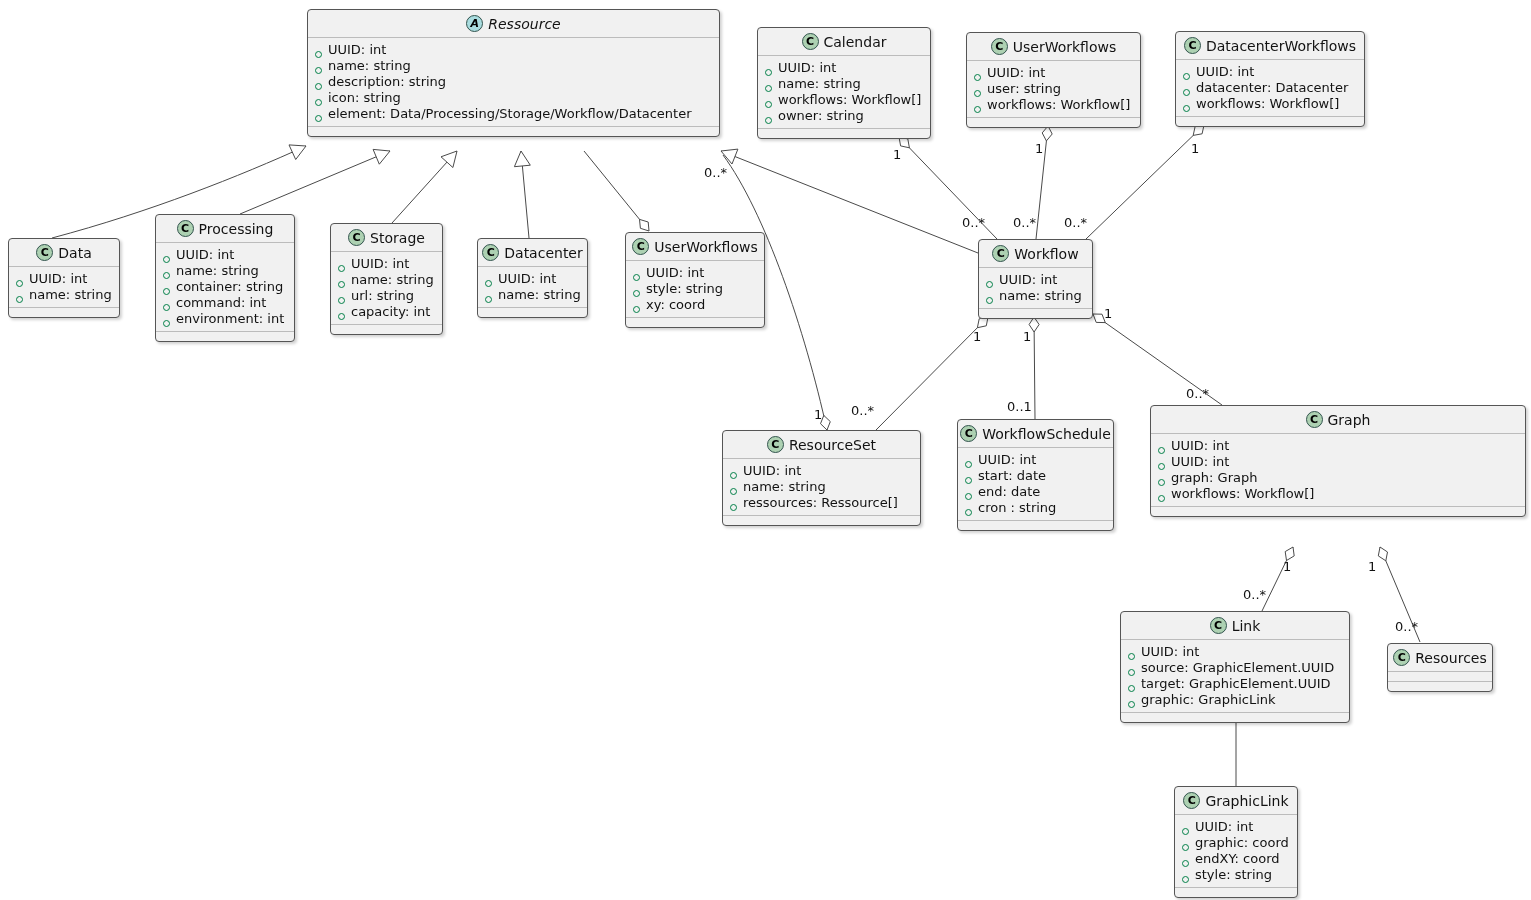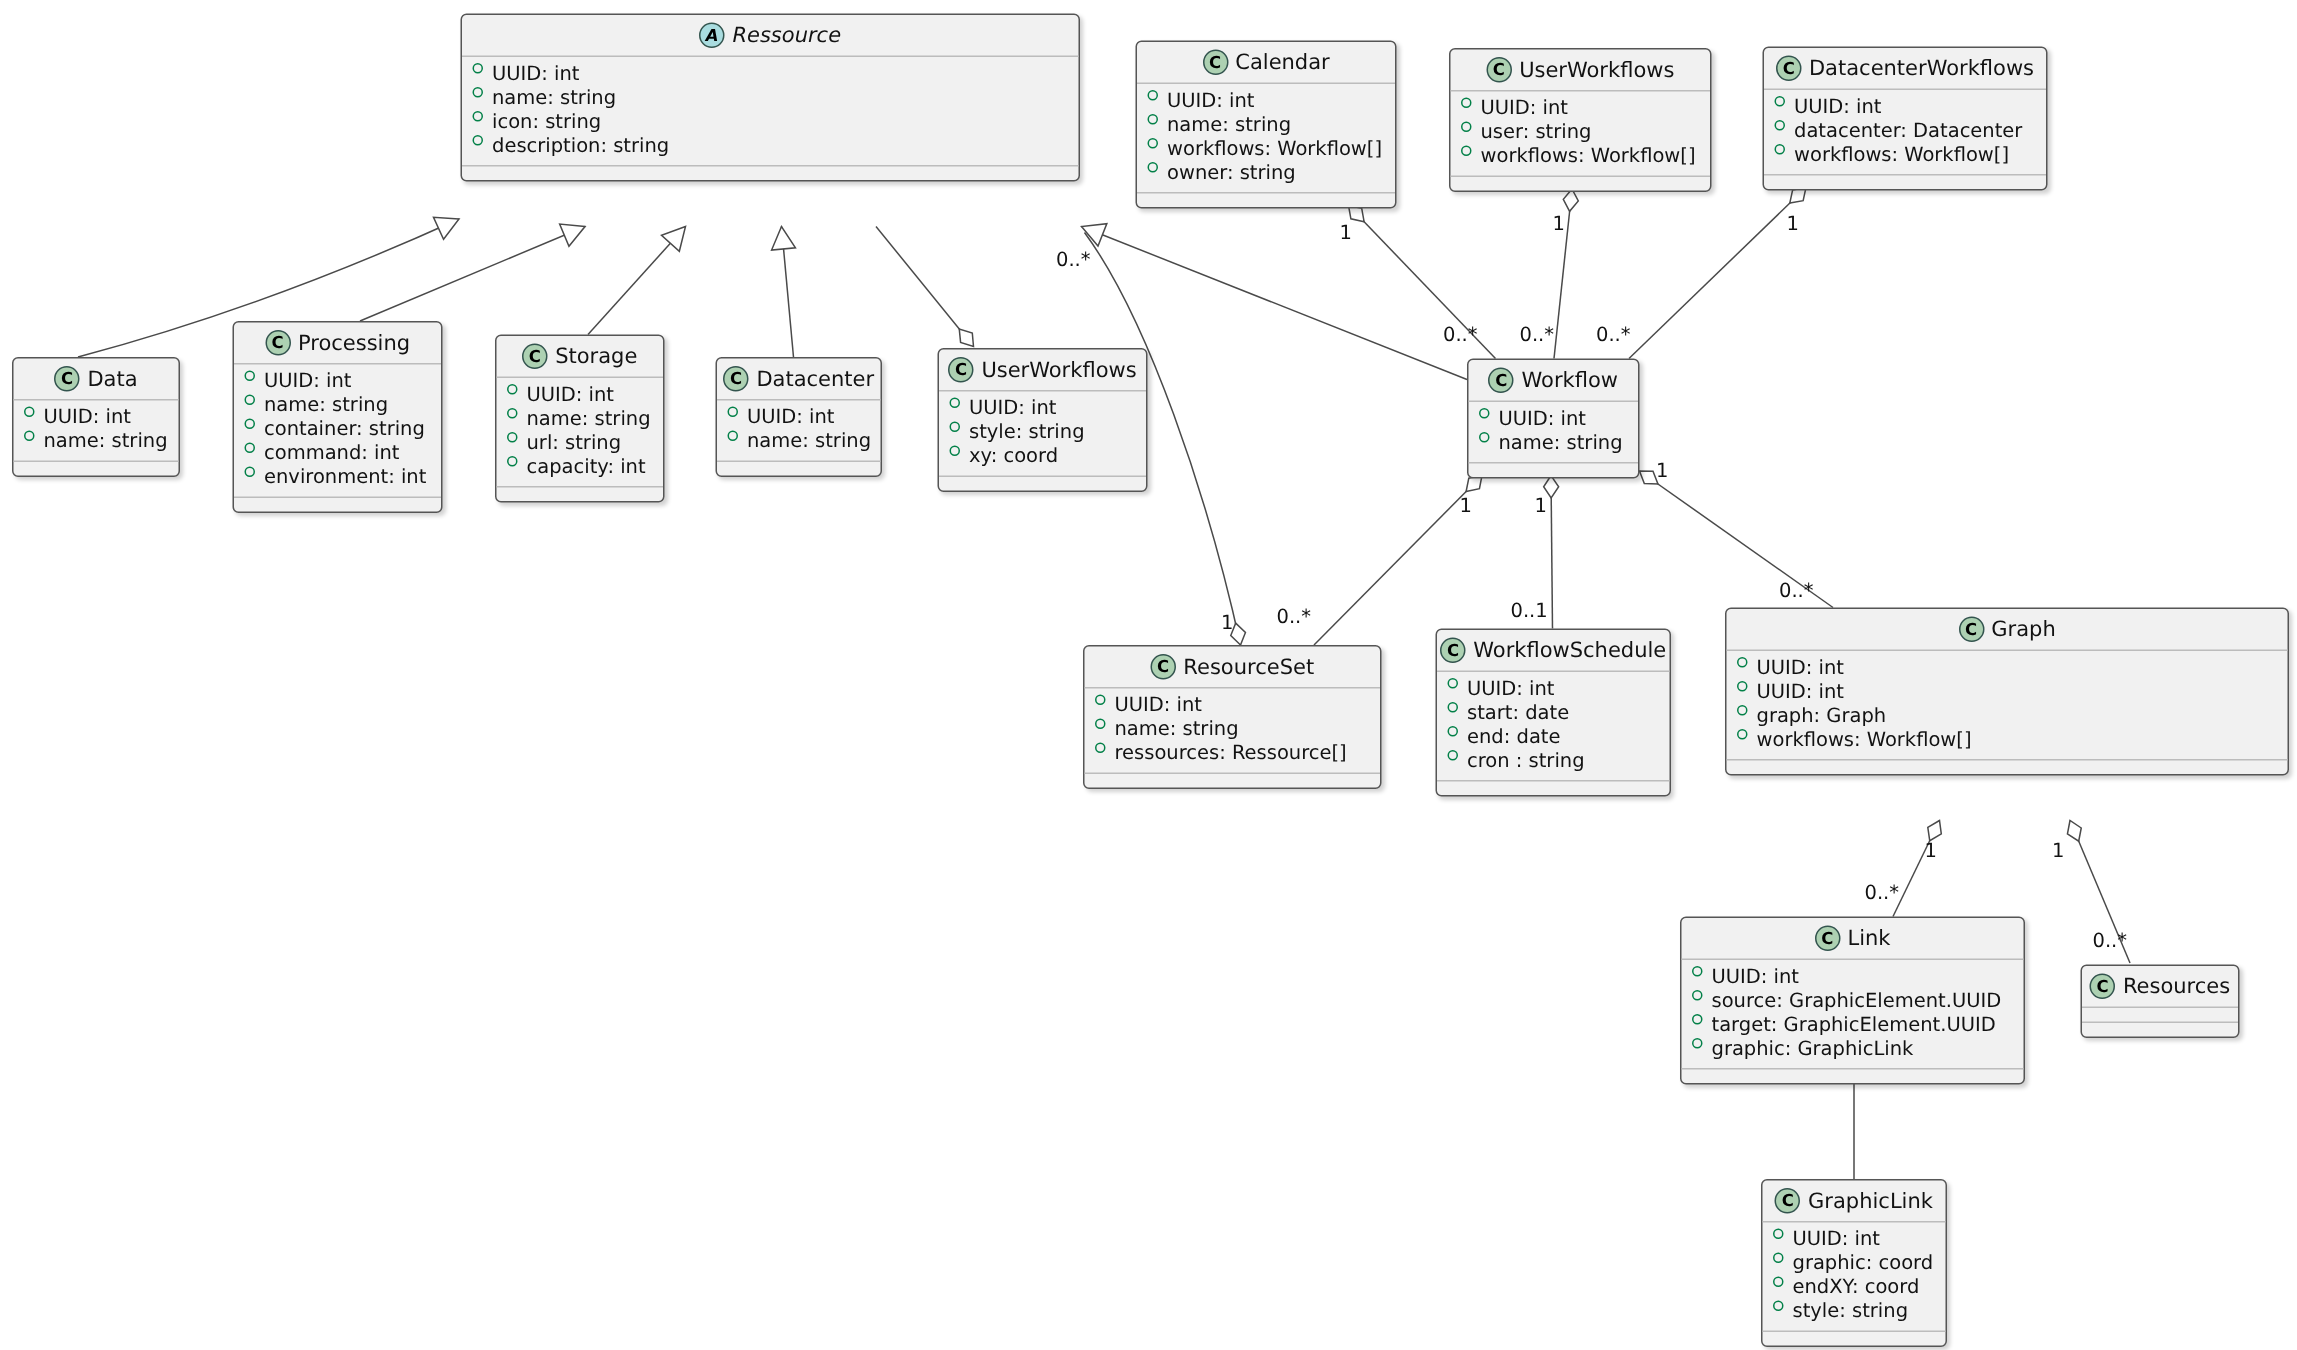--- a/index.html
+++ b/index.html
@@ -20,21 +20,21 @@
   }
   .class-title.abstract .class-name{font-style:italic;}
   .kind-icon{
     width:17px;height:17px;border-radius:50%;flex:0 0 auto;
     display:flex;align-items:center;justify-content:center;
     font-size:11px;font-weight:bold;color:#000;border:1px solid #33544e;box-sizing:border-box;
   }
   .kind-icon.concrete{background:#ADD1B2;}
   .kind-icon.abstract{background:#A9DCDF;font-style:italic;}
   .class-attrs{padding:4px 7px;}
-  .attr-row{display:flex;align-items:flex-start;line-height:16px;font-size:13px;color:#121212;white-space:nowrap;}
+  .attr-row{display:flex;align-items:flex-end;line-height:16px;font-size:13px;color:#121212;white-space:nowrap;}
   .field-dot{
     width:7px;height:7px;border-radius:50%;border:1px solid #038048;background:transparent;
     margin-right:6px;flex:0 0 auto;box-sizing:border-box;
   }
   .empty-compartment{height:9px;}
   .class-methods{height:9px;border-top:1px solid #BCBCBC;}
   .mult-label{font-size:13px;fill:#121212;font-family:"DejaVu Sans",sans-serif;}
 </style>
 </head>
 <body>
@@ -101,25 +101,29 @@
           <div class="attr-row">
             <span class="field-dot"></span>
             <span>UUID: int</span>
           </div>
           <div class="attr-row">
             <span class="field-dot"></span>
             <span>name: string</span>
           </div>
           <div class="attr-row">
             <span class="field-dot"></span>
+            <span>description: string</span>
+          </div>
+          <div class="attr-row">
+            <span class="field-dot"></span>
             <span>icon: string</span>
           </div>
           <div class="attr-row">
             <span class="field-dot"></span>
-            <span>description: string</span>
+            <span>element: Data/Processing/Storage/Workflow/Datacenter</span>
           </div>
         </div>
         <div class="class-methods"></div>
       </div>
       <div class="class-box" style="left: 757px; top: 27px; width: 174px;">
         <div class="class-title">
           <span class="kind-icon concrete">C</span>
           <span class="class-name">Calendar</span>
         </div>
         <div class="class-attrs">

